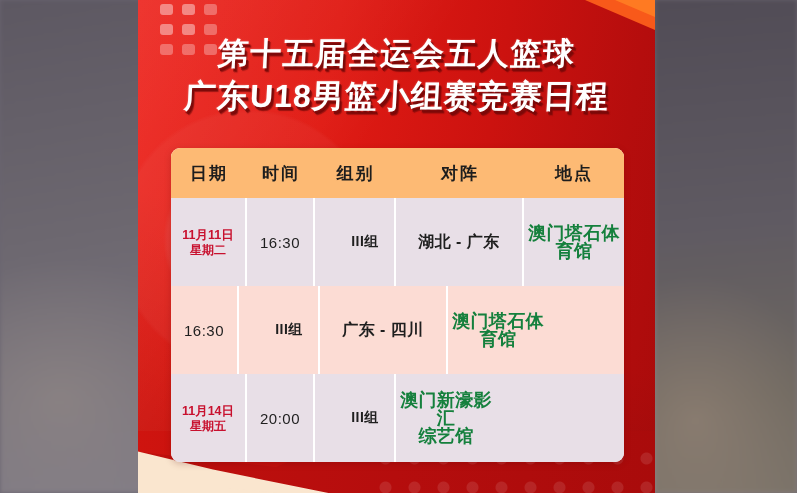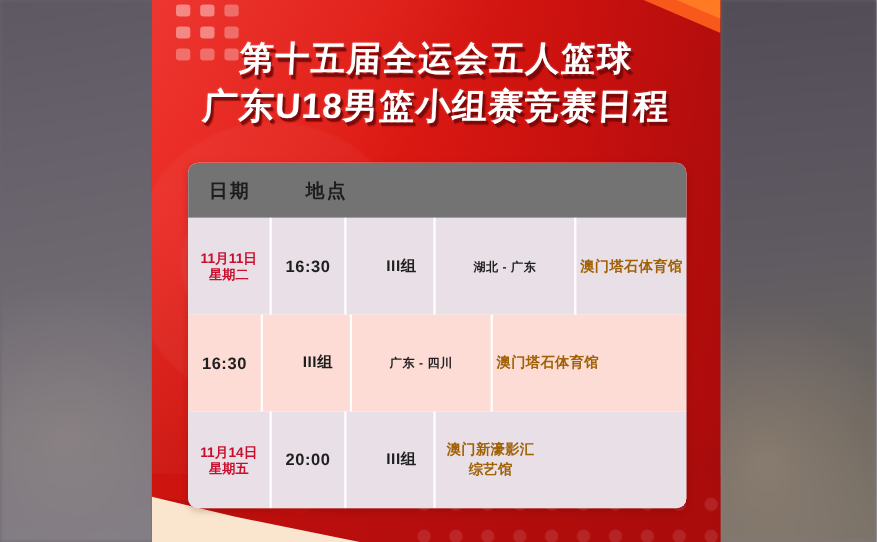--- a/index.html
+++ b/index.html
@@ -134,21 +134,21 @@
     width: 453px;
     border-radius: 9px;
     overflow: hidden;
     background: #ffffff;
     box-shadow: 0 2px 7px rgba(80,0,0,.22);
     z-index: 6;
   }
   .trow { display: flex; }
 
   .thead {
-    background: #737373;
+    background: #fdba74;
     height: 50px;
   }
   .thead .tcell {
     color: #1d1d1d;
     font-size: 17px;
     font-weight: bold;
     letter-spacing: 2px;
     background: transparent;
     border-right: none;
   }
@@ -183,24 +183,24 @@
     font-weight: bold;
     font-size: 12.5px;
     line-height: 16px;
   }
   .date-sub {
     color: #c8102e;
     font-weight: bold;
     font-size: 12px;
     line-height: 15px;
   }
-  .time-val   { font-weight: bold; font-size: 15px; color: #1f1f1f; letter-spacing: .5px; }
+  .time-val   { font-weight: normal; font-size: 15px; color: #1f1f1f; letter-spacing: .5px; }
   .group-val  { font-weight: bold; font-size: 14px; color: #1f1f1f; letter-spacing: .5px; padding-left: 21px; }
-  .match-val  { font-weight: bold; font-size: 11px; color: #1f1f1f; letter-spacing: .5px; }
-  .venue-val  { font-weight: bold; font-size: 13px; color: #a16207; line-height: 18px; letter-spacing: .3px; }
+  .match-val  { font-weight: bold; font-size: 16px; color: #1f1f1f; letter-spacing: .5px; }
+  .venue-val  { font-weight: bold; font-size: 18px; color: #15803d; line-height: 18px; letter-spacing: .3px; }
 
   
   #bottom-band {
     position: absolute;
     left: 0; right: 0; bottom: 0;
     height: 62px;
     background: linear-gradient(95deg, #c0100d 0%, #b50d0d 50%, #a90b0b 100%);
     overflow: hidden;
   }
   #bottom-dots {
@@ -264,20 +264,23 @@
 
     <div id="title-block">
       <div class="title-line l1">第十五届全运会五人篮球</div>
       <div class="title-line l2">广东U18男篮小组赛竞赛日程</div>
     </div>
 
     <div id="schedule-table">
 
       <div class="trow thead">
         <div class="tcell c-date">日期</div>
+        <div class="tcell c-time">时间</div>
+        <div class="tcell c-group">组别</div>
+        <div class="tcell c-match">对阵</div>
         <div class="tcell c-venue">地点</div>
       </div>
 
       <div class="trow tbody-row row-a">
         <div class="tcell c-date">
           <span class="date-main">11月11日</span>
           <span class="date-sub">星期二</span>
         </div>
         <div class="tcell c-time">
           <span class="time-val">16:30</span>

